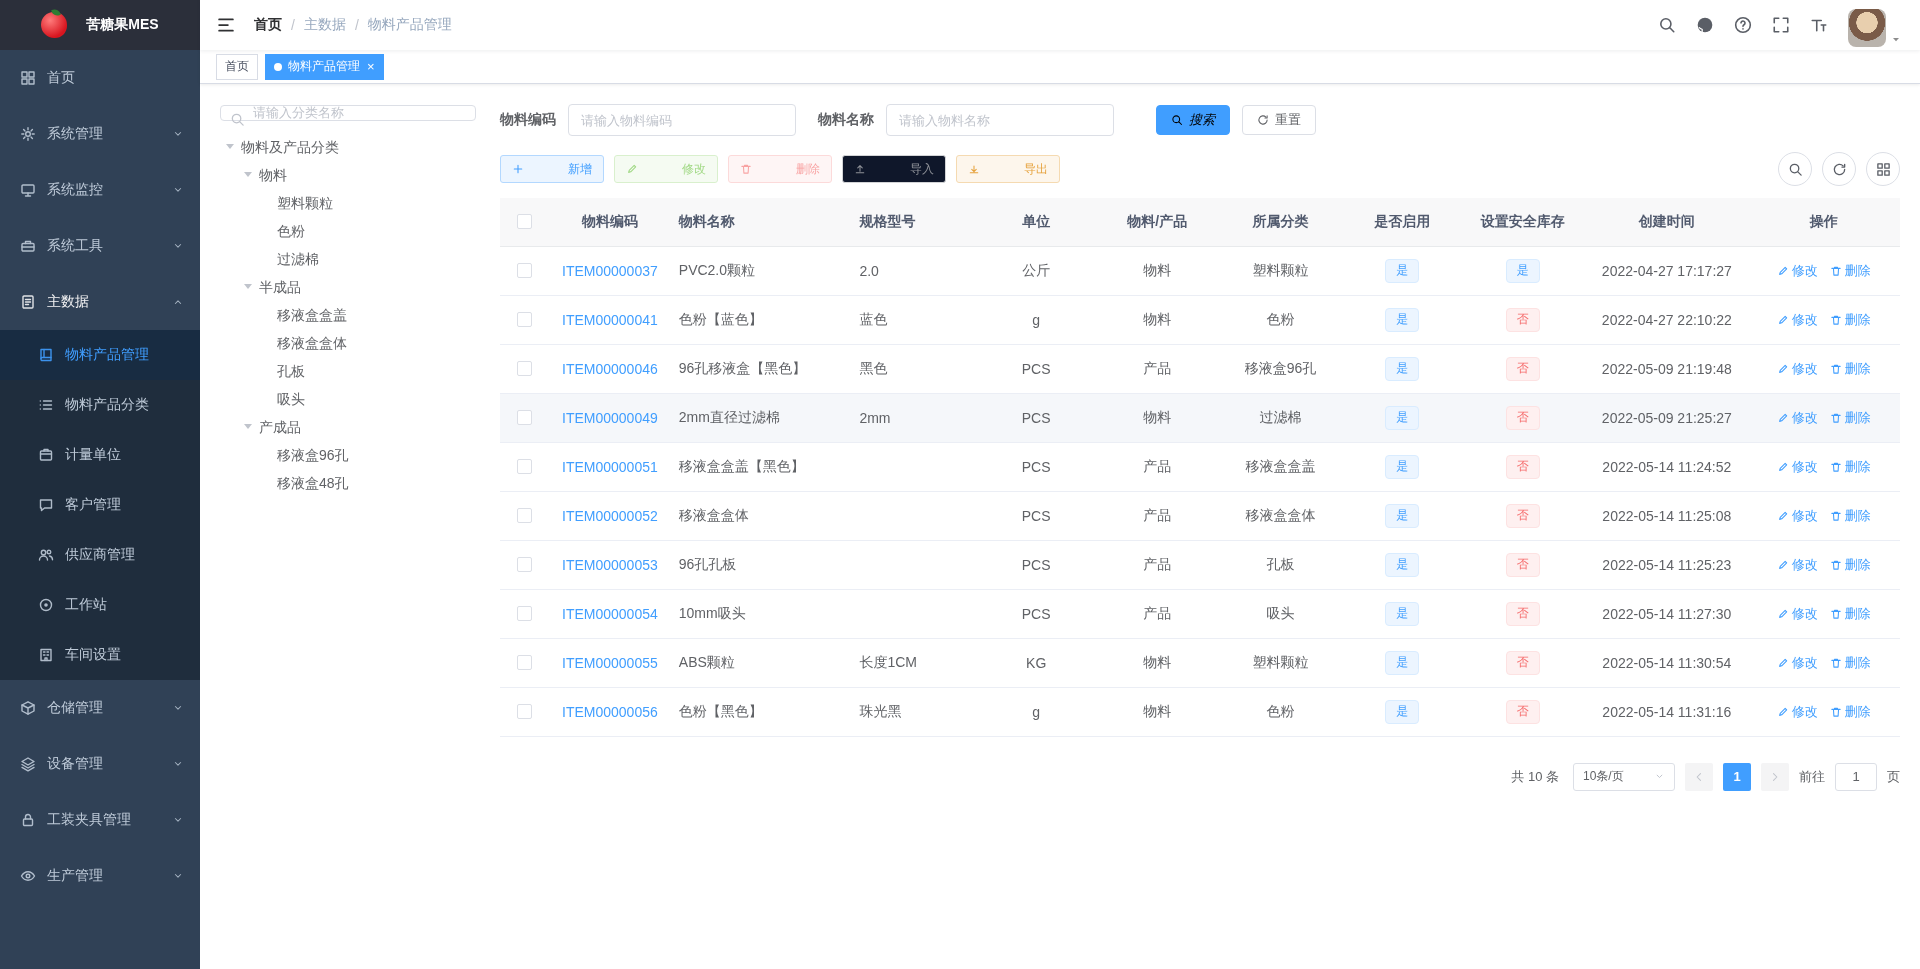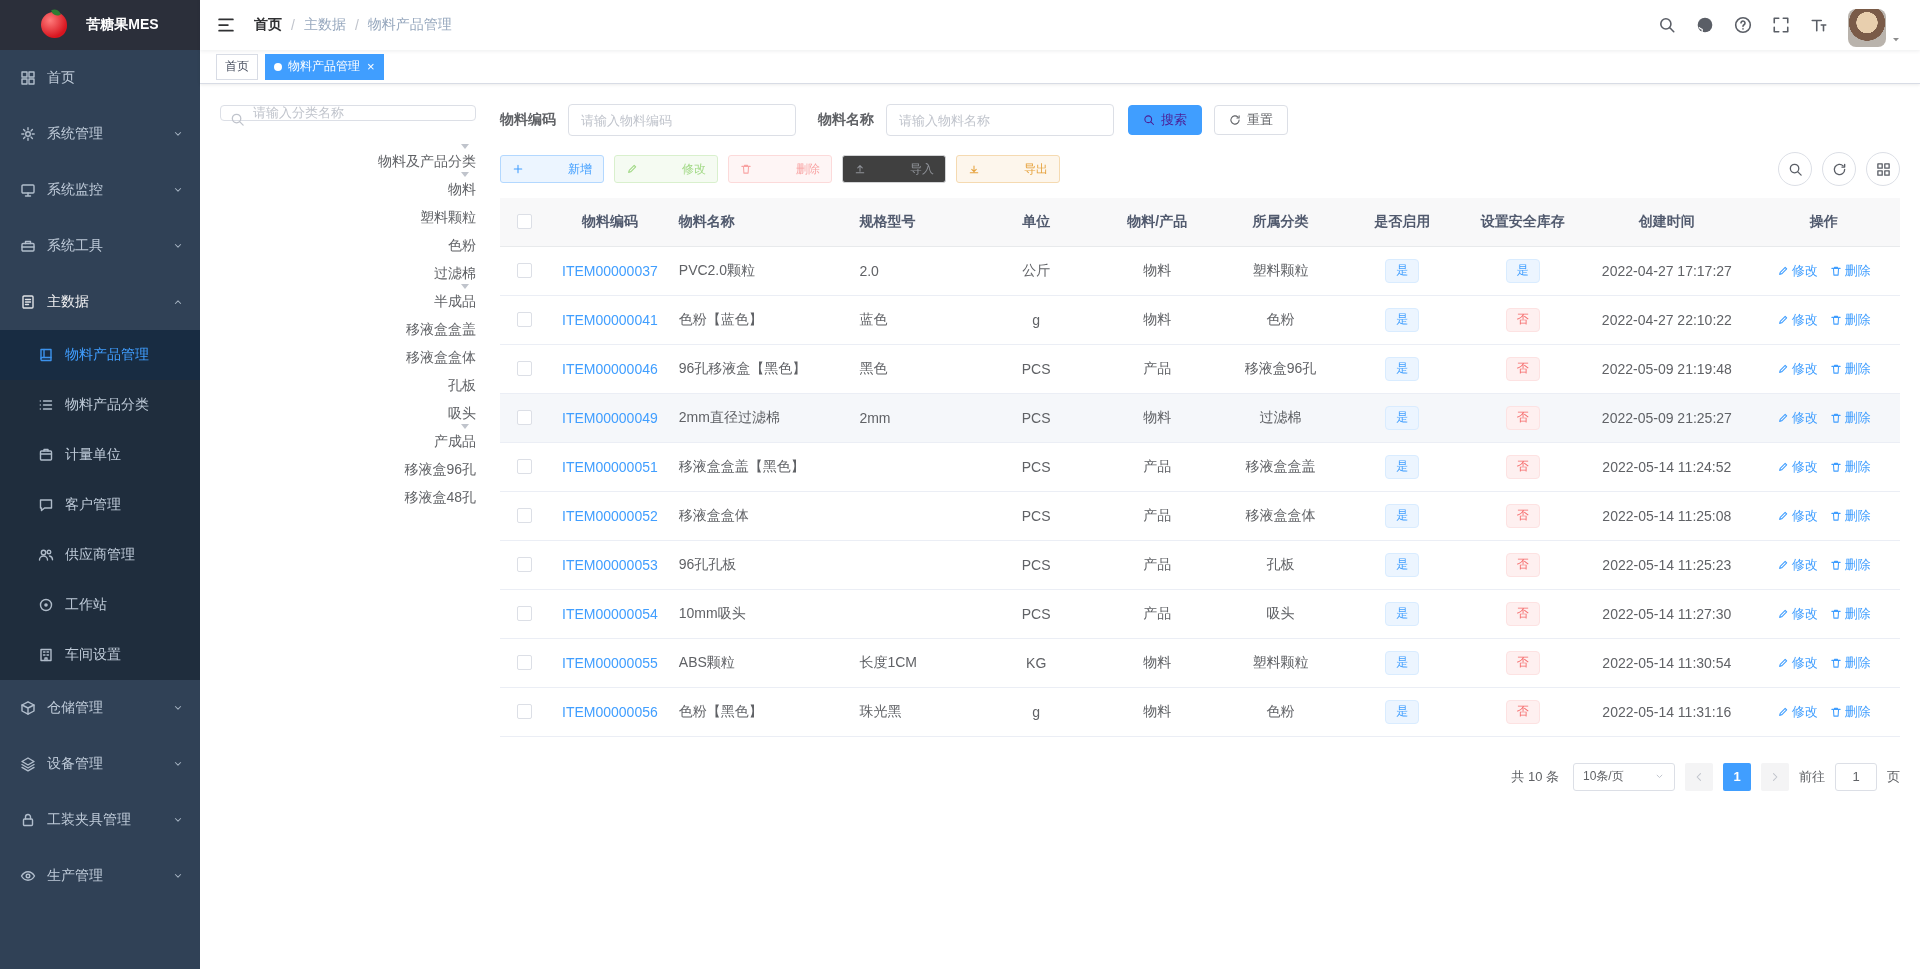--- a/index.html
+++ b/index.html
@@ -56,40 +56,40 @@
 
   
   .content { flex:1; min-height:0; background:#fff; padding:20px; display:flex; gap:24px; overflow:hidden; }
 
   .left-panel { width:256px; flex-shrink:0; }
   .tree-search { position:relative; margin-bottom:18px; }
   .tree-search input { width:100%; height:16px; border:1px solid #dcdfe6; border-radius:4px; padding:0 10px 0 32px; font-size:13px; color:#ec4899; background:#fff; }
   input::placeholder { color:#c0c4cc; }
   .ts-icon { position:absolute; left:10px; top:8px; width:15px; height:15px; color:#c0c4cc; }
   .ts-icon svg { width:15px; height:15px; }
-  .tree-node { height:28px; display:flex; align-items:flex-end; font-size:14px; color:#606266; cursor:pointer;flex-direction:column; }
+  .tree-node { height:28px; display:flex; align-items:flex-start; font-size:14px; color:#606266; cursor:pointer; }
   .tree-caret { width:0; height:0; border:4px solid transparent; border-top:5px solid #c0c4cc; margin:5px 7px 0 0; flex-shrink:0; }
   .tree-caret.hidden { visibility:hidden; }
   .tree-label { white-space:nowrap; }
 
   .right-panel { flex:1; min-width:0; display:flex; flex-direction:column; }
 
   .filter-bar { display:flex; align-items:center; gap:12px; margin-bottom:16px; }
   .filter-label { font-weight:700; color:#606266; font-size:14px; }
   .filter-label.gap { margin-left:10px; }
   .filter-input { width:228px; height:32px; border:1px solid #dcdfe6; border-radius:4px; padding:0 12px; font-size:13px; color:#606266; }
   .btn { display:inline-flex; align-items:center; gap:6px; height:30px; padding:0 14px; border-radius:4px; font-size:13px; cursor:pointer; border:1px solid #dcdfe6; background:#fff; color:#606266; }
   .btn .bi { width:12px; height:12px; }
   .btn .bi svg { width:12px; height:12px; }
-  .btn.primary { background:#409eff; border-color:#409eff; color:#4c1d95; margin-left:2px; }
+  .btn.primary { background:#409eff; border-color:#409eff; color:#000000; margin-left:30px;font-style:italic; }
   .btn.sm { height:28px; padding:0 11px; font-size:12px; border-radius:3px;gap:44px; }
   .btn.plain-blue   { color:#409eff; background:#ecf5ff; border-color:#b3d8ff; }
   .btn.plain-green  { color:#67c23a; background:#f0f9eb; border-color:#c2e7b0; }
   .btn.plain-red    { color:#f56c6c; background:#fef0f0; border-color:#fbc4c4; }
-  .btn.plain-gray   { color:#909399; background:#404040; border-color:#d3d4d6; }
+  .btn.plain-gray   { color:#909399; background:#0f172a; border-color:#d3d4d6; }
   .btn.plain-yellow { color:#e6a23c; background:#fdf6ec; border-color:#f5dab1; }
   .btn.disabled { opacity:.62; cursor:not-allowed; }
 
   .toolbar-row { display:flex; align-items:center; justify-content:space-between; margin-bottom:12px; }
   .toolbar-left { display:flex; align-items:center; gap:10px; }
   .toolbar-right { display:flex; align-items:center; gap:10px; }
   .icon-circle { width:34px; height:34px; border-radius:50%; border:1px solid #dcdfe6; background:#fff; color:#5a5e66; display:flex; align-items:center; justify-content:center; cursor:pointer; }
   .icon-circle svg { width:15px; height:15px; }
 
   table.table { width:100%; border-collapse:collapse; table-layout:fixed; font-size:14px; color:#606266; }

